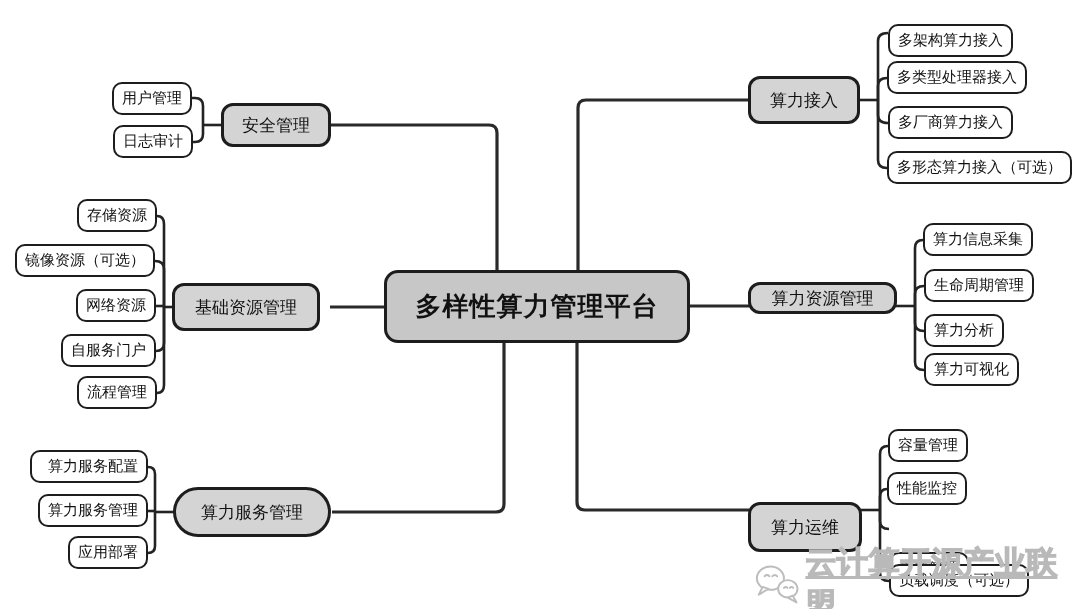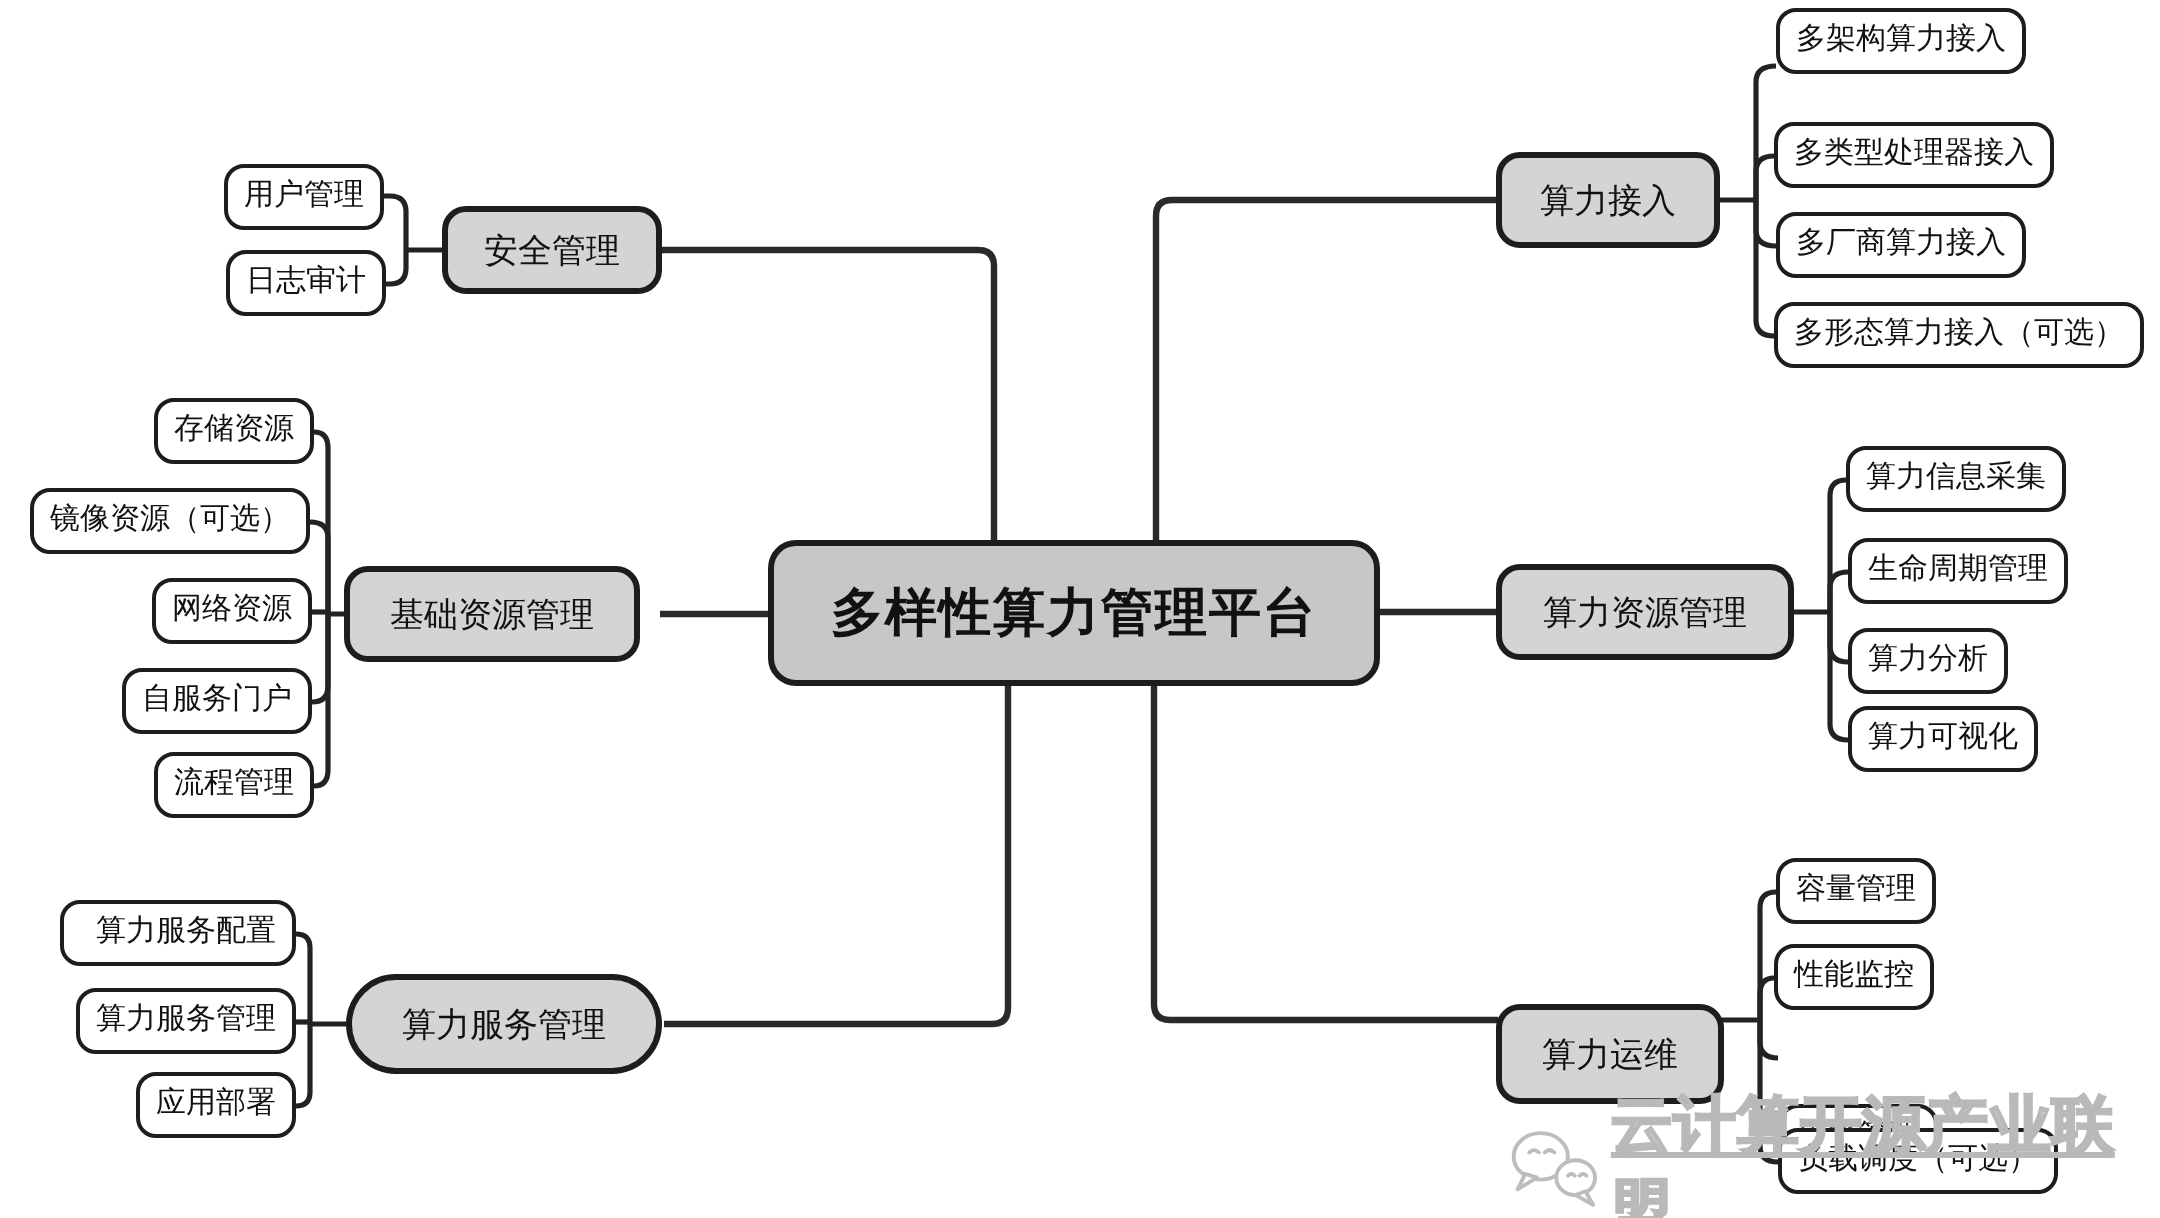--- a/index.html
+++ b/index.html
@@ -106,26 +106,26 @@
   <div class="node child" style="right:924px; top:289px;">网络资源</div>
   <div class="node child" style="right:924px; top:334px;">自服务门户</div>
   <div class="node child" style="right:923px; top:376px;">流程管理</div>
 
   <div class="node parent pill" style="left:173px; top:487px; width:158px; height:50px;">算力服务管理</div>
   <div class="node child" style="right:932px; top:450px;padding-left:16px;">算力服务配置</div>
   <div class="node child" style="right:932px; top:494px;">算力服务管理</div>
   <div class="node child" style="right:932px; top:536px;">应用部署</div>
 
   <div class="node parent" style="left:748px; top:76px; width:112px; height:48px;">算力接入</div>
-  <div class="node child" style="left:888px; top:4px;">多架构算力接入</div>
+  <div class="node child" style="left:888px; top:24px;">多架构算力接入</div>
   <div class="node child" style="left:887px; top:61px;text-align:right;">多类型处理器接入</div>
   <div class="node child" style="left:888px; top:106px;">多厂商算力接入</div>
   <div class="node child" style="left:887px; top:151px;">多形态算力接入（可选）</div>
 
-  <div class="node parent" style="left:748px; top:282px; width:149px; height:48px;">算力资源管理</div>
+  <div class="node parent" style="left:748px; top:282px; width:149px; height:32px;">算力资源管理</div>
   <div class="node child" style="left:923px; top:223px;">算力信息采集</div>
   <div class="node child" style="left:924px; top:269px;">生命周期管理</div>
   <div class="node child" style="left:924px; top:314px;">算力分析</div>
   <div class="node child" style="left:924px; top:353px;">算力可视化</div>
 
   <div class="node parent" style="left:748px; top:485px; width:114px; height:50px;margin-top:17px;">算力运维</div>
   <div class="node child" style="left:888px; top:429px;">容量管理</div>
   <div class="node child" style="left:887px; top:472px;">性能监控</div>
   <div class="node child" style="left:889px; top:512px;margin-top:40px;">告警管理</div>
   <div class="node child" style="left:889px; top:564px;">负载调度（可选）</div>

